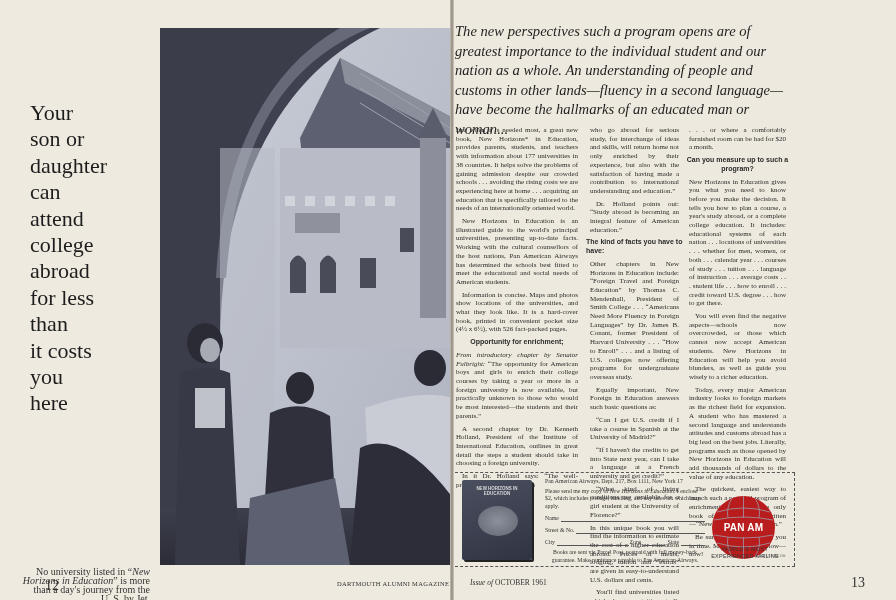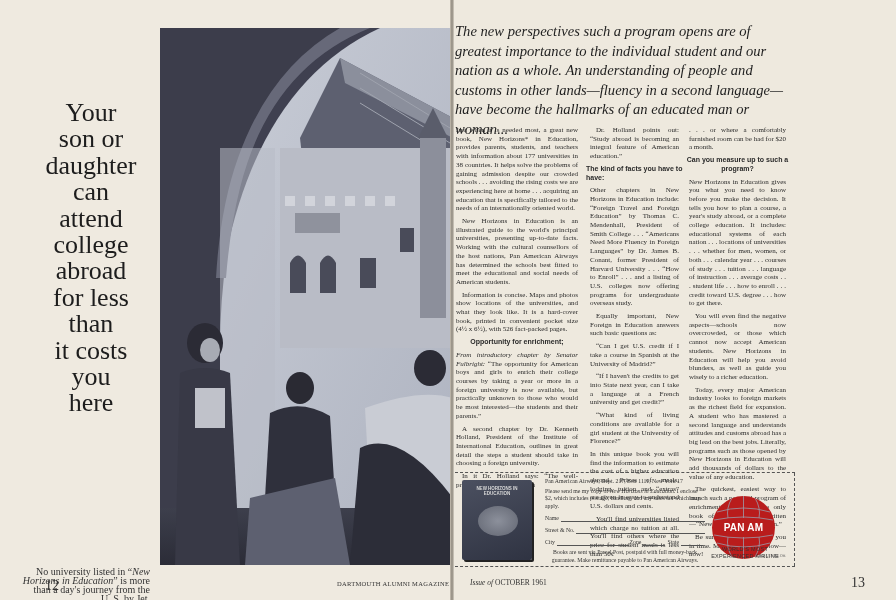--- a/index.html
+++ b/index.html
@@ -3,21 +3,21 @@
 <meta charset="utf-8">
 <style>
   * { box-sizing: border-box; margin: 0; padding: 0; }
   html, body { width: 896px; height: 600px; overflow: hidden; }
   body { background: #ece7dc; position: relative; font-family: "Liberation Serif", serif; color: #222; }
 
   .left-page { position: absolute; left: 0; top: 0; width: 452px; height: 600px; background: #efeae0; }
   .right-page { position: absolute; left: 452px; top: 0; width: 444px; height: 600px; background: #eee9de; }
   .gutter { position: absolute; left: 450px; top: 0; width: 4px; height: 600px; background: linear-gradient(90deg,#c9c2b5,#8d877c,#d5cfc3); }
 
-  .headline { position: absolute; left: 30px; top: 100px; width: 122px; text-align: center; font-family: "Liberation Serif", serif; font-size: 26px; line-height: 26.4px; color: #1d1d1d; }
+  .headline { position: absolute; left: 30px; top: 100px; width: 122px; font-family: "Liberation Serif", serif; font-size: 22px; line-height: 26.4px; color: #1d1d1d; }
   .headline span { display: block; }
 
   .caption { position: absolute; left: 22px; top: 567px; width: 128px; text-align: right; font-size: 10px; line-height: 9px; color: #333; }
   .caption i { font-style: italic; }
 
   .photo { position: absolute; left: 160px; top: 28px; width: 293px; height: 537px; overflow: hidden; background: #41414f; }
 
   .folio { position: absolute; font-size: 14px; color: #333; }
   .folio-left { left: 45px; top: 578px; }
   .mag-name { left: 337px; top: 580px; font-size: 6.5px; letter-spacing: 0.3px; }
@@ -163,20 +163,21 @@
   <p class="noindent">Just when it is needed most, a great new book, New Horizons* in Education, provides parents, students, and teachers with information about 177 universities in 38 countries. It helps solve the problems of gaining admission despite our crowded schools . . . avoiding the rising costs we are experiencing here at home . . . acquiring an education that is specifically tailored to the needs of an internationally oriented world.</p>
   <p>New Horizons in Education is an illustrated guide to the world's principal universities, presenting up-to-date facts. Working with the cultural counsellors of the host nations, Pan American Airways has determined the schools best fitted to meet the educational and social needs of American students.</p>
   <p>Information is concise. Maps and photos show locations of the universities, and what they look like. It is a hard-cover book, printed in convenient pocket size (4½ x 6½), with 526 fact-packed pages.</p>
   <h4 class="center">Opportunity for enrichment;</h4>
   <p class="noindent"><i>From introductory chapter by Senator Fulbright:</i><span> “The opportunity for American boys and girls to enrich their college courses by taking a year or more in a foreign university is now available, but practically unknown to those who would be most interested—the students and their parents.”</span></p>
   <p>A second chapter by Dr. Kenneth Holland, President of the Institute of International Education, outlines in great detail the steps a student should take in choosing a foreign university.</p>
   <p>In it Dr. Holland says: “The well-prepared, mature Americans</p>
 </div>
 
 <div class="col col2">
+  <p class="noindent">who go abroad for serious study, for interchange of ideas and skills, will return home not only enriched by their experience, but also with the satisfaction of having made a contribution to international understanding and education.”</p>
   <p>Dr. Holland points out: “Study abroad is becoming an integral feature of American education.”</p>
   <h4>The kind of facts you have to have:</h4>
   <p class="noindent">Other chapters in New Horizons in Education include: “Foreign Travel and Foreign Education” by Thomas C. Mendenhall, President of Smith College . . . “Americans Need More Fluency in Foreign Languages” by Dr. James B. Conant, former President of Harvard University . . . “How to Enroll” . . . and a listing of U.S. colleges now offering programs for undergraduate overseas study.</p>
   <p>Equally important, New Foreign in Education answers such basic questions as:</p>
   <p>“Can I get U.S. credit if I take a course in Spanish at the University of Madrid?”</p>
   <p>“If I haven't the credits to get into State next year, can I take a language at a French university and get credit?”</p>
   <p>“What kind of living conditions are available for a girl student at the University of Florence?”</p>
   <p class="noindent">In this unique book you will find the information to estimate the cost of a higher education abroad. Prices of meals, lodging, tuition and “extras” are given in easy-to-understand U.S. dollars and cents.</p>
   <p>You'll find universities listed which charge no tuition at all. You'll find others where the price for student meals is less than 50¢</p>
 </div>

